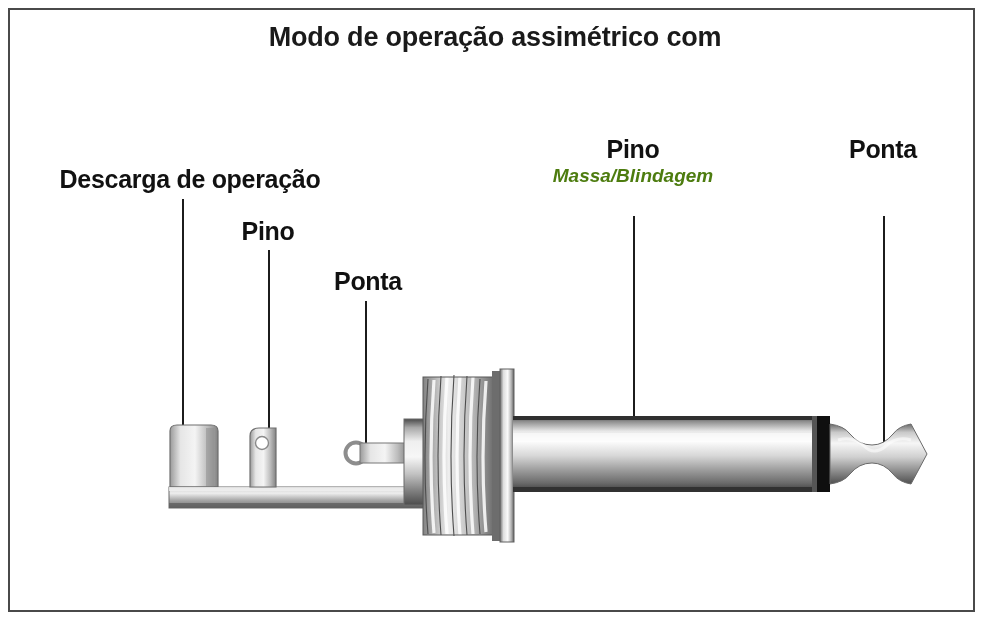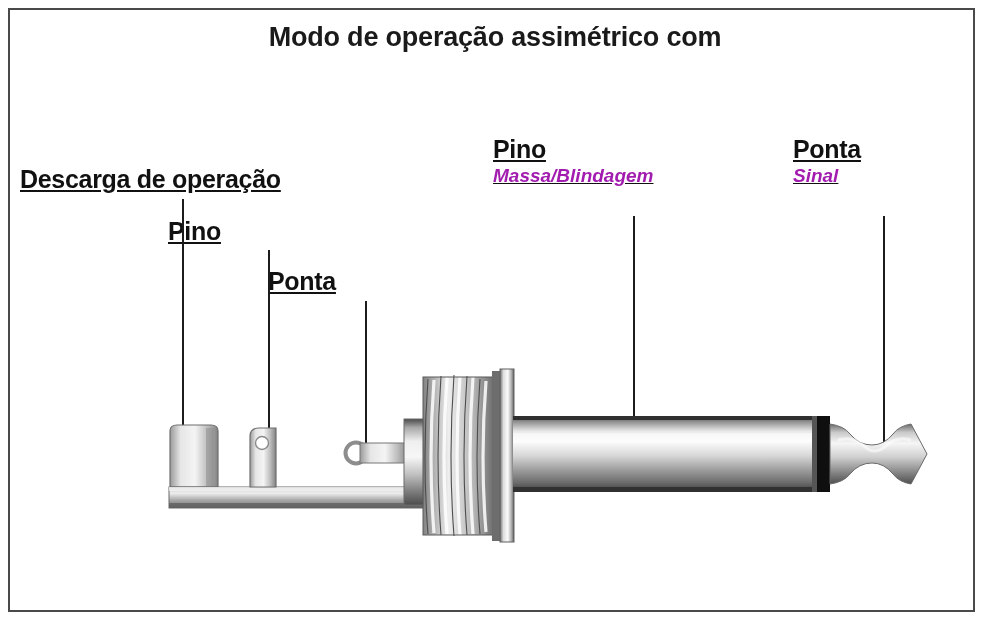--- a/index.html
+++ b/index.html
@@ -38,37 +38,37 @@
     display: block;
     font-size: 27px;
     font-weight: bold;
     color: #1a1a1a;
     letter-spacing: -0.2px;
   }
 
   
   .callout {
     position: absolute;
+    text-align: center;
     color: #111111;
     white-space: nowrap;
-    text-decoration: underline;
   }
   .callout .cap {
     display: block;
     font-size: 25px;
     font-weight: bold;
     letter-spacing: -0.3px;
     line-height: 1.1;
   }
   .callout .sub {
     display: block;
     font-size: 19px;
     font-style: italic;
     font-weight: bold;
-    color: #a21caf;
+    color: #4d7c0f;
     line-height: 1.15;
     margin-top: 1px;
   }
 
   
   #label-strain   { left: 20px;  top: 166px; width: 340px; }
   #label-pin-l    { left: 168px; top: 218px; width: 200px; }
   #label-tip-l    { left: 268px; top: 268px; width: 200px; }
   #label-pin-r    { left: 493px; top: 136px; width: 280px; }
   #label-tip-r    { left: 793px; top: 136px; width: 180px; }
@@ -111,21 +111,20 @@
     <span class="cap">Ponta</span>
   </div>
 
   <div class="callout" id="label-pin-r">
     <span class="cap">Pino</span>
     <span class="sub">Massa/Blindagem</span>
   </div>
 
   <div class="callout" id="label-tip-r">
     <span class="cap">Ponta</span>
-    <span class="sub">Sinal</span>
   </div>
 
   <div class="leader" id="leader-strain"></div>
   <div class="leader" id="leader-pin-l"></div>
   <div class="leader" id="leader-tip-l"></div>
   <div class="leader" id="leader-pin-r"></div>
   <div class="leader" id="leader-tip-r"></div>
 
   <svg id="connector" viewBox="0 0 990 624">
     <defs>

